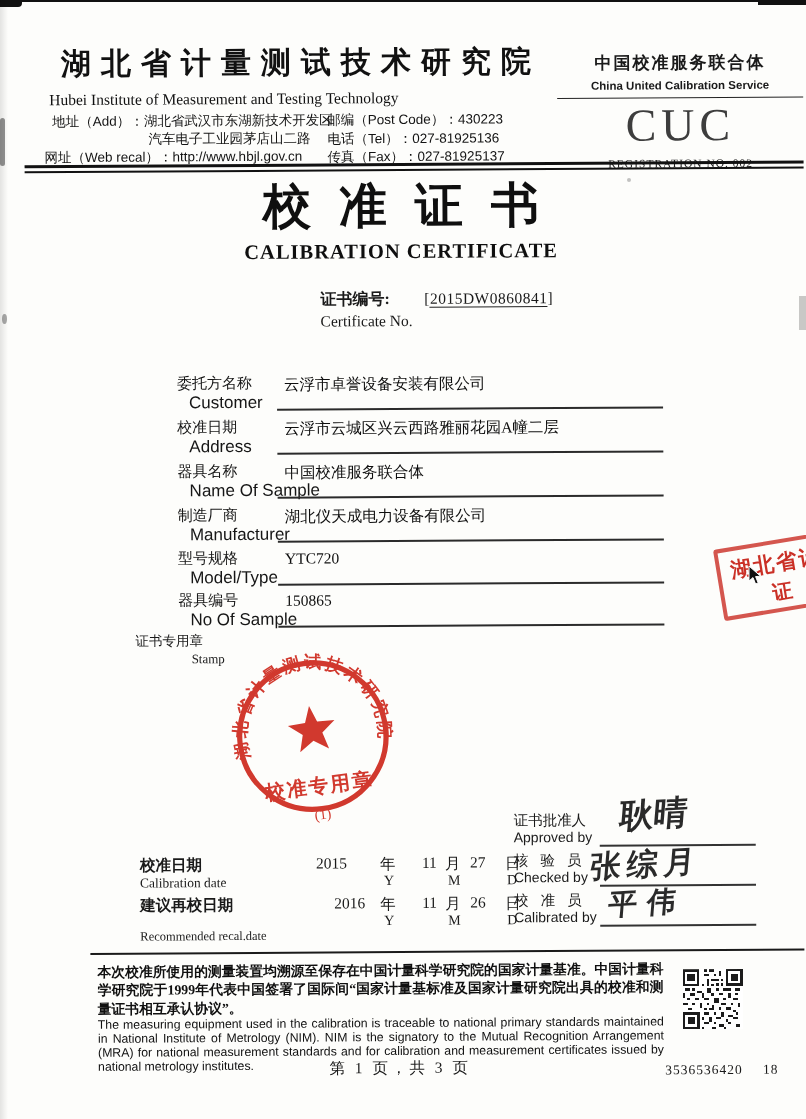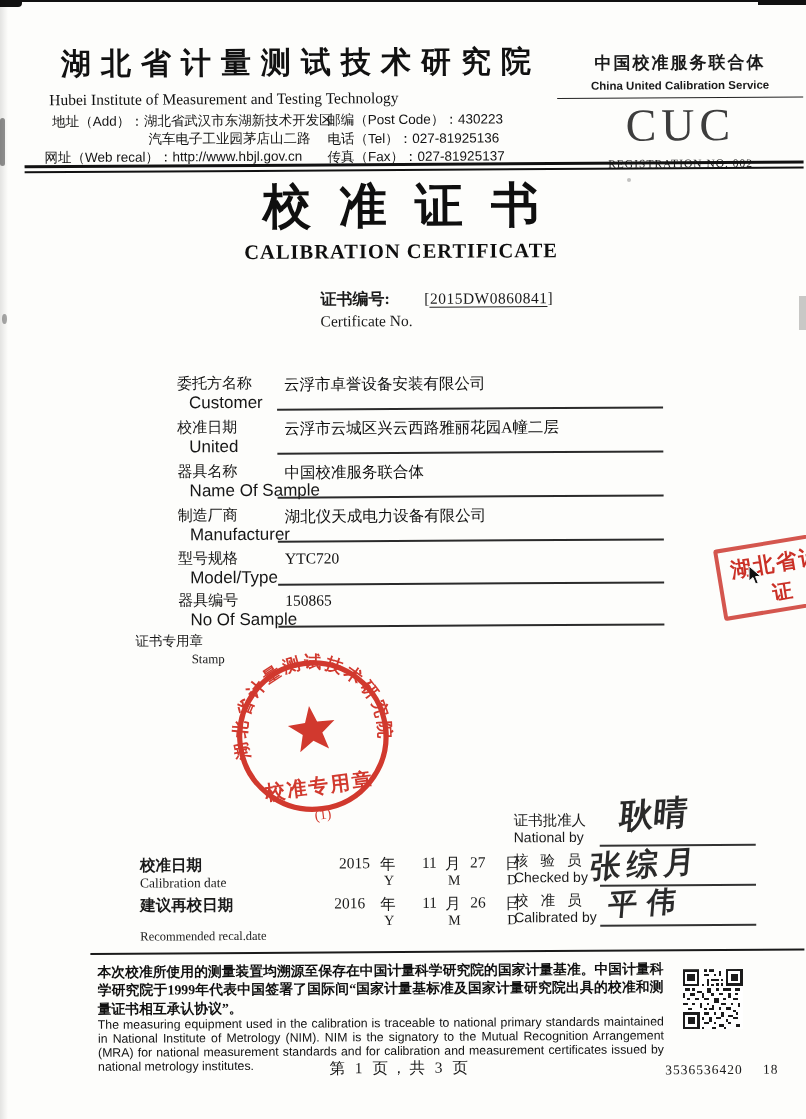--- a/index.html
+++ b/index.html
@@ -123,21 +123,21 @@
     </div>
 
     <div class="frow" style="top:373px;">
       <span class="f-zh">委托方名称</span>
       <span class="f-en">Customer</span>
       <span class="f-val">云浮市卓誉设备安装有限公司</span>
       <span class="f-line"></span>
     </div>
     <div class="frow" style="top:417px;">
       <span class="f-zh">校准日期</span>
-      <span class="f-en">United</span>
+      <span class="f-en">Address</span>
       <span class="f-val">云浮市云城区兴云西路雅丽花园A幢二层</span>
       <span class="f-line"></span>
     </div>
     <div class="frow" style="top:461px;">
       <span class="f-zh">器具名称</span>
       <span class="f-en">Name Of Sample</span>
       <span class="f-val">中国校准服务联合体</span>
       <span class="f-line"></span>
     </div>
     <div class="frow" style="top:505px;">
@@ -175,41 +175,41 @@
       </svg>
     </div>
 
     <div class="abs side-stamp" style="left:713px;top:552px;width:150px;">
       <div class="side-l1">湖北省计量</div>
       <div class="side-l2">证</div>
     </div>
 
     <div class="arow" style="top:812px;">
       <span class="a-zh">证书批准人</span>
-      <span class="a-en">National by</span>
+      <span class="a-en">Approved by</span>
       <span class="a-line"></span>
     </div>
     <div class="arow" style="top:852px;">
       <span class="a-zh" style="letter-spacing:4px;">核 验 员</span>
       <span class="a-en">Checked by</span>
       <span class="a-line"></span>
     </div>
     <div class="arow" style="top:892px;">
       <span class="a-zh" style="letter-spacing:4px;">校 准 员</span>
       <span class="a-en">Calibrated by</span>
       <span class="a-line"></span>
     </div>
     <span class="sig" style="left:618px;top:793px;font-size:34px;">耿晴</span>
     <span class="sig" style="left:588px;top:845px;font-size:31px;letter-spacing:6px;">张综月</span>
     <span class="sig" style="left:606px;top:885px;font-size:29px;letter-spacing:10px;">平伟</span>
 
     <div class="drow" style="top:853px;">
       <span class="d-zh">校准日期</span>
       <span class="d-en">Calibration date</span>
-      <span class="d-num" style="left:199px;">2015</span>
+      <span class="d-num" style="left:176px;">2015</span>
       <span class="d-unit" style="left:240px;">年</span>
       <span class="d-ymd" style="left:244px;">Y</span>
       <span class="d-num" style="left:282px;">11</span>
       <span class="d-unit" style="left:305px;">月</span>
       <span class="d-ymd" style="left:308px;">M</span>
       <span class="d-num" style="left:330px;">27</span>
       <span class="d-unit" style="left:365px;">日</span>
       <span class="d-ymd" style="left:367px;">D</span>
     </div>
     <div class="drow" style="top:893px;">

